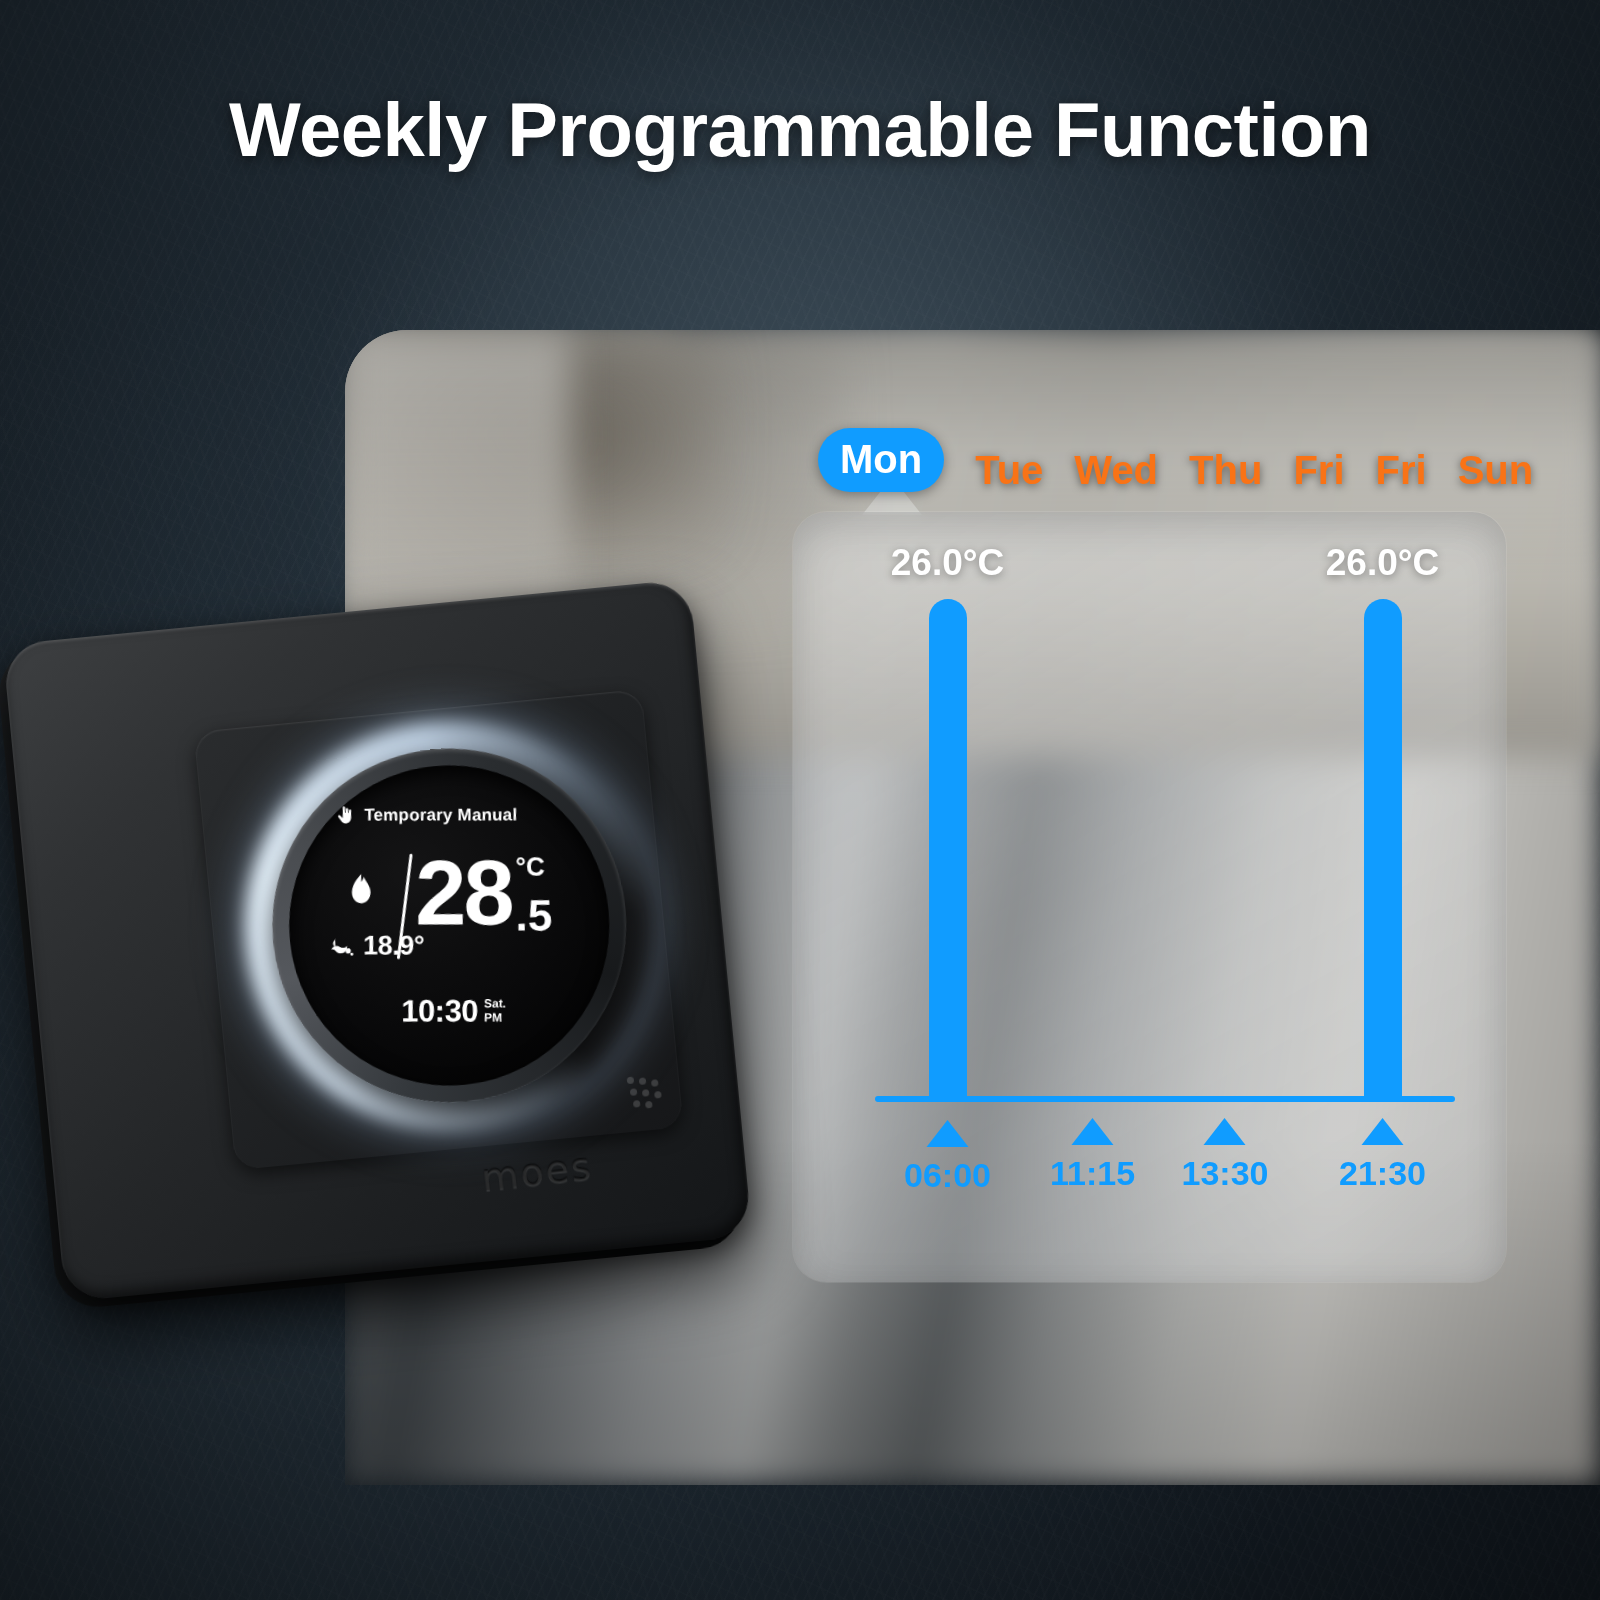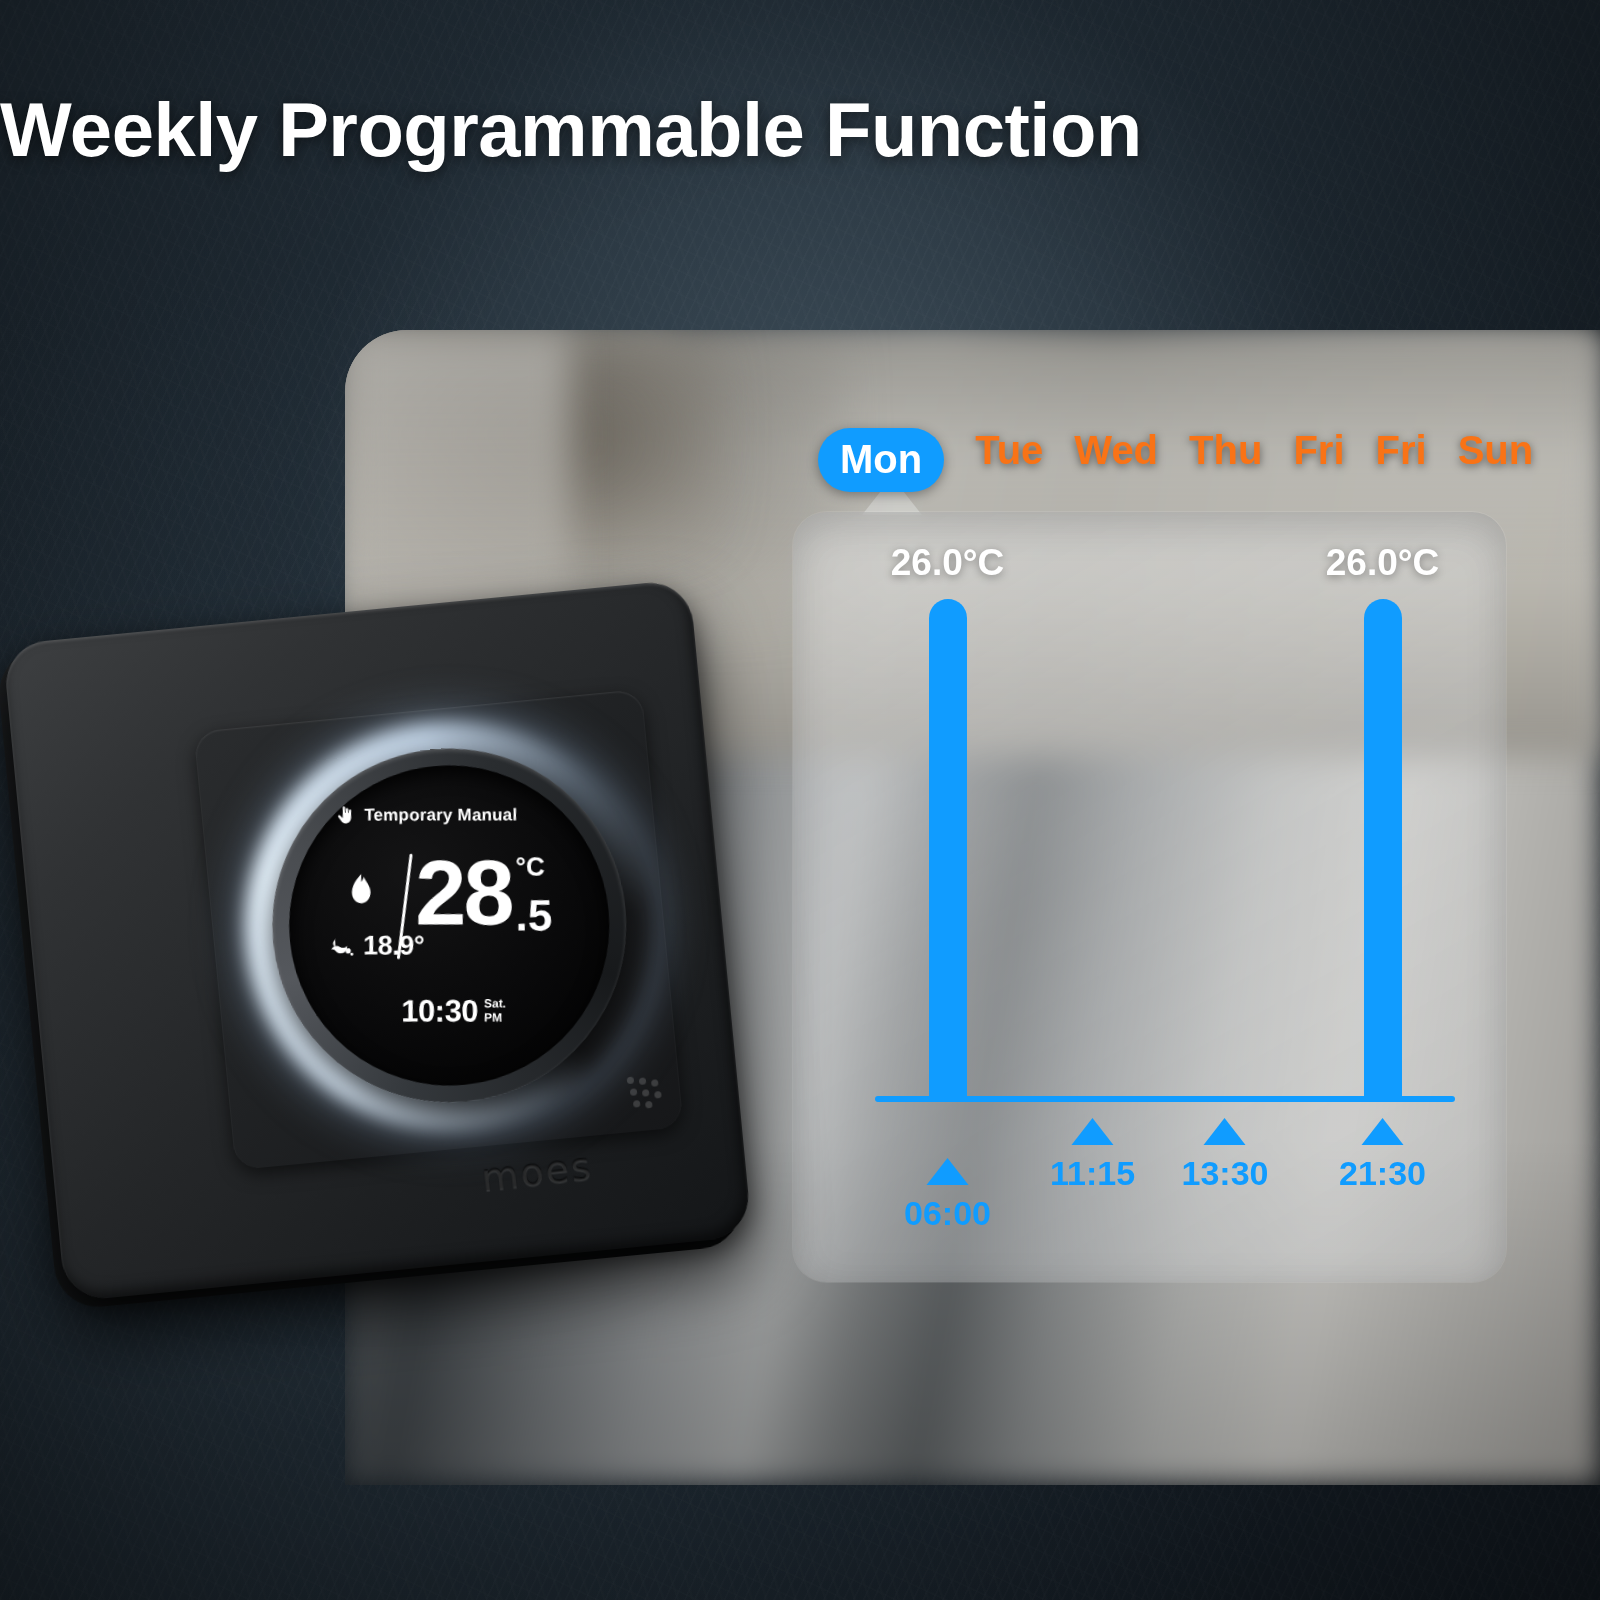--- a/index.html
+++ b/index.html
@@ -29,21 +29,21 @@
       repeating-linear-gradient(25deg, rgba(255,255,255,.028) 0px, rgba(255,255,255,.028) 1px, rgba(255,255,255,0) 2px, rgba(255,255,255,0) 21px);
   }
   #bg-vignette{
     position:absolute; inset:0;
     background:radial-gradient(ellipse at 50% 45%, rgba(0,0,0,0) 42%, rgba(0,0,0,.45) 100%);
   }
 
   
   #title{
     position:absolute; left:0; right:0; top:86px;
-    text-align:left;
+    text-align:center;
     font-size:76px; font-weight:bold;
     letter-spacing:-.5px;
     color:#fff;
     text-shadow:0 3px 14px rgba(0,0,0,.55);
     white-space:nowrap;
   }
 
   
   #room-photo{
     position:absolute;
@@ -92,21 +92,21 @@
   }
   .rp-shade{
     inset:0;
     background:linear-gradient(180deg, rgba(0,0,0,.18) 0%, rgba(0,0,0,0) 22%, rgba(0,0,0,0) 70%, rgba(0,0,0,.22) 100%);
   }
 
   
   #day-tabs{
     position:absolute;
     left:818px; top:428px;
-    display:flex; align-items:flex-start; gap:31px;
+    display:flex; align-items:flex-end; gap:31px;
     z-index:7;
   }
   .day-tab{
     font-size:40px; font-weight:bold; color:#f97316;
     text-shadow:0 2px 9px rgba(0,0,0,.5);
     line-height:1;
     padding:2px 0;
   }
   .day-tab.active{
     background:#109cff;
@@ -444,21 +444,21 @@
       <i style="left:14px;top:14px"></i>
       <i style="left:26px;top:17px"></i>
     <i style="left:4px;top:24px"></i>
       <i style="left:16px;top:26px"></i>
   </div>
 
   <div id="brand-logo">moes</div>
 </div>
 <div id="plate-shadow"></div>
 
-<div class="time-marker" style="left: 947.5px; top: 1158px;">
+<div class="time-marker" style="left: 947.5px; top: 1120px;">
     <div class="time-tri"></div>
     <div class="time-text">06:00</div>
   </div>
 <div class="time-marker" style="left: 1092.5px; top: 1118px;">
     <div class="time-tri"></div>
     <div class="time-text">11:15</div>
   </div>
 <div class="time-marker" style="left: 1225px; top: 1118px;">
     <div class="time-tri"></div>
     <div class="time-text">13:30</div>

